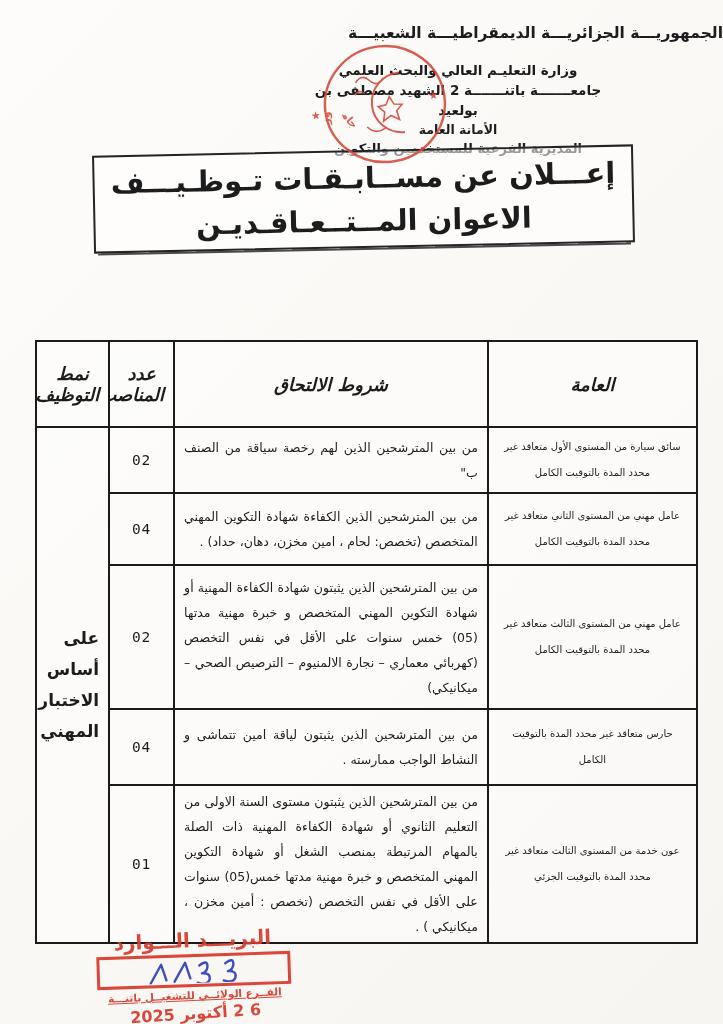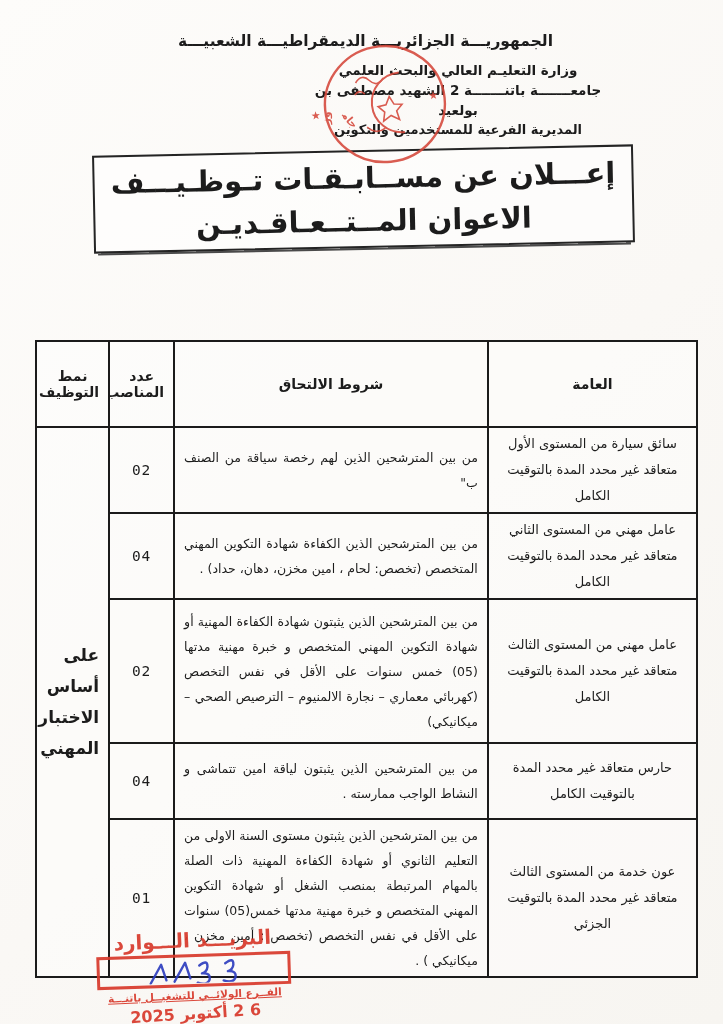--- a/index.html
+++ b/index.html
@@ -11,22 +11,22 @@
     position:relative;
     width:723px;height:1024px;
     margin:0 auto;
     background:linear-gradient(135deg,#fdfcfa 0%,#faf8f5 55%,#f7f5f1 100%);
     overflow:hidden;
     direction:rtl;
     color:#1c1c1c;
   }
   
   .republic-line{
-    position:absolute;top:32px;right:0;left:0;
-    text-align:center;
+    position:absolute;top:24px;right:0;left:0;
+    text-align:right;
     font-size:15.5px;font-weight:bold;
     letter-spacing:.5px;
     padding-left:8px;
   }
   .ministry-block{
     position:absolute;top:60px;right:100px;width:330px;
     text-align:center;font-weight:bold;
   }
   .ministry-block .l1{font-size:13.5px;line-height:20px;}
   .ministry-block .l2{font-size:13.5px;line-height:20px;}
@@ -75,33 +75,33 @@
     table-layout:fixed;
     width:663px;
     background:rgba(255,255,255,.4);
   }
   .jobs-table th,.jobs-table td{
     border:2px solid #1b1b1b;
     padding:3px 9px;
     vertical-align:middle;
     overflow:hidden;
   }
-  .jobs-table th{font-size:14px;font-weight:bold;}
+  .jobs-table th{font-size:18px;font-weight:bold;font-style:italic;}
   .col-rank{width:206px;}
   .col-cond{width:309px;}
   .col-pos{width:64px;}
   .col-mode{width:72px;}
   .hrow{height:86px;}
   .r1{height:66px;}
   .r2{height:72px;}
   .r3{height:144px;}
   .r4{height:76px;}
   .r5{height:134px;}
   .rank-cell{
-    font-size:13px;line-height:26px;text-align:center;font-weight:500;margin-left:22px;
+    font-size:10px;line-height:26px;text-align:center;font-weight:500;margin-left:22px;
   }
   .cond-cell{
     font-size:12.5px;line-height:25px;text-align:justify;
   }
   .pos-cell{
     font-size:14.5px;text-align:center;letter-spacing:1px;
     font-family:"DejaVu Sans Mono","DejaVu Sans",monospace;
   }
   .mode-cell{
     font-size:17px;font-weight:bold;text-align:right;
@@ -137,20 +137,21 @@
 </style>
 </head>
 <body>
 
 <div class="page">
 
   <div class="republic-line">الجمهوريـــة الجزائريـــة الديمقراطيـــة الشعبيـــة</div>
   <div class="ministry-block">
     <div class="l1">وزارة التعليـم العالي والبحث العلمي</div>
     <div class="l2">جامعـــــــة باتنـــــــة 2 الشهيد مصطفى بن بولعيد</div>
+    <div class="l3">الأمانة العامة</div>
     <div class="l4">المديرية الفرعية للمستخدمين والتكوين</div>
   </div>
 
   <svg class="seal" viewBox="0 0 150 130" xmlns="http://www.w3.org/2000/svg">
     <defs>
       <path id="arcTop" d="M 18,80 A 57,57 0 1 1 132,80" fill="none"></path>
       <path id="arcBot" d="M 30,68 A 48,48 0 0 0 120,68" fill="none"></path>
     </defs>
     <ellipse cx="75" cy="64" rx="60" ry="58" fill="none" stroke="#d5473a" stroke-width="2.4"></ellipse>
     <text font-size="10.5" fill="#d5473a" font-weight="bold">

